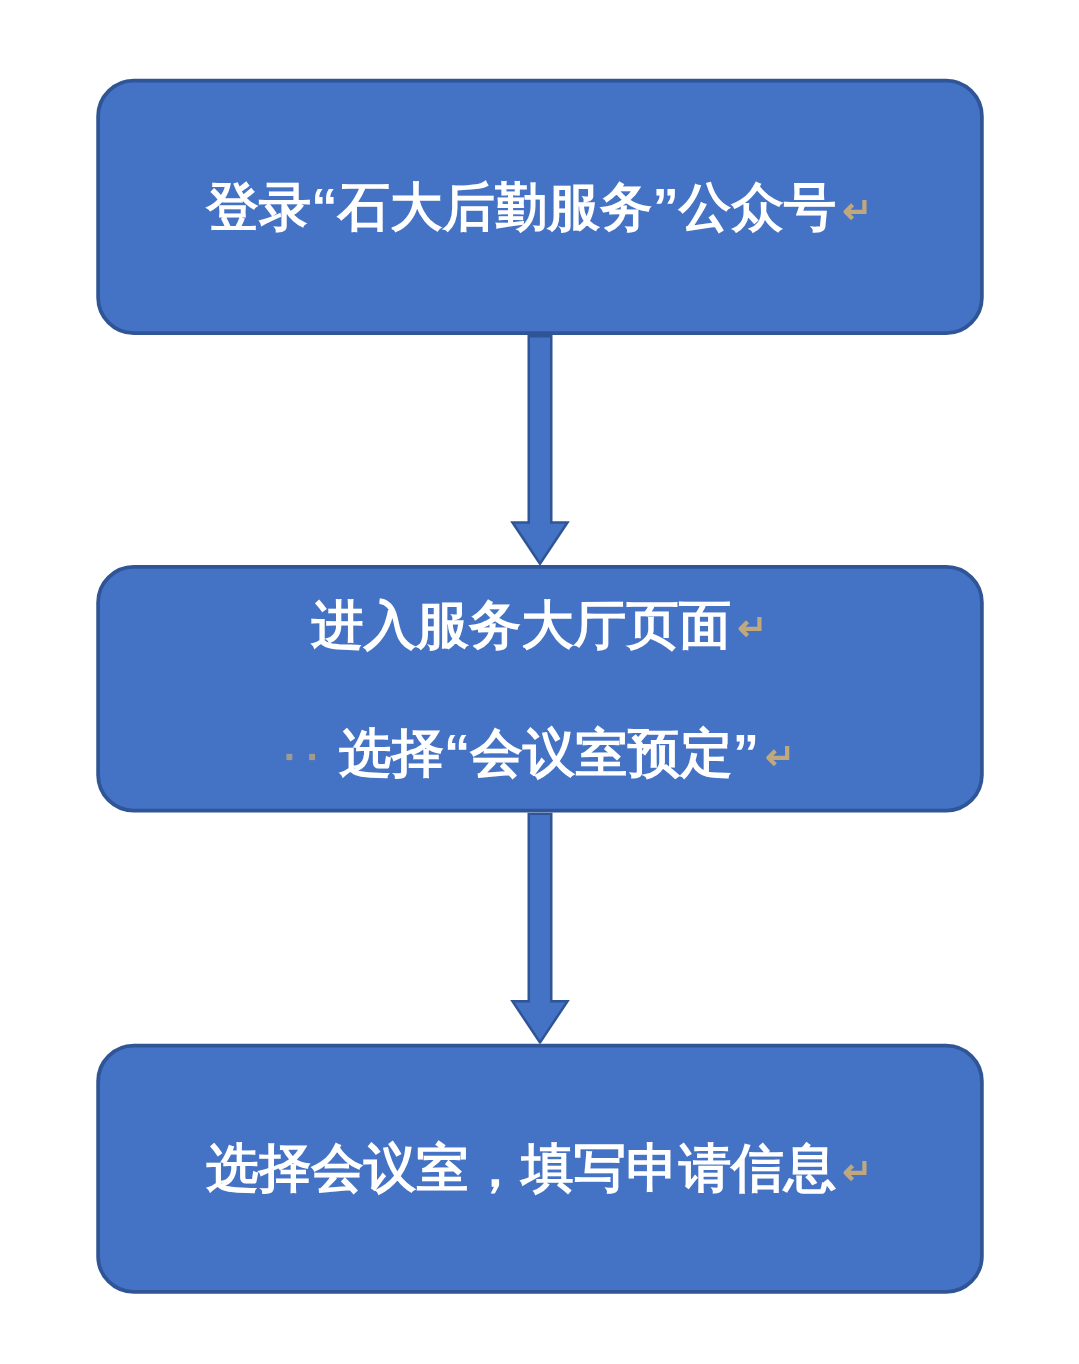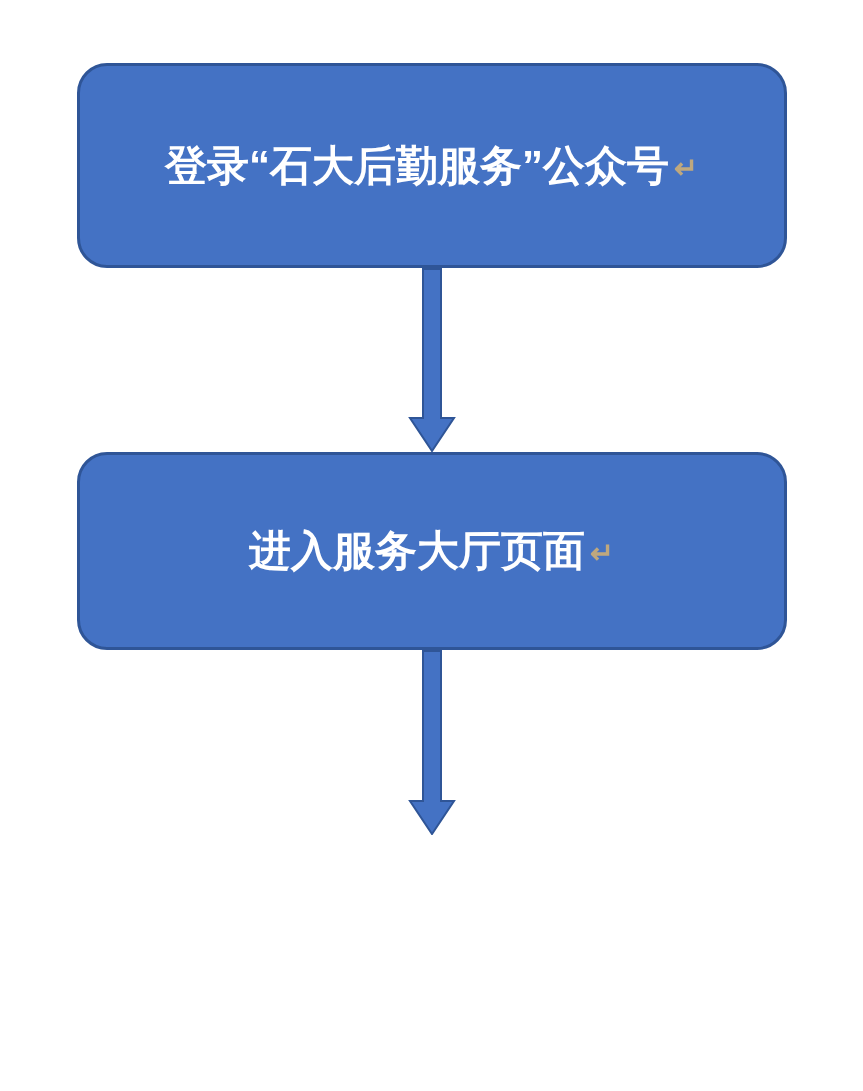--- a/index.html
+++ b/index.html
@@ -76,21 +76,29 @@
     </div>
 
     <svg class="arrow" width="48" height="184" viewBox="0 0 48 184" aria-hidden="true">
       <polygon points="15,1 33,1 33,150 46,150 24,183 2,150 15,150"></polygon>
     </svg>
 
     <div class="step step-2">
       <div class="line">
         <span>进入服务大厅页面</span><span class="ret">↵</span>
       </div>
+      <div class="line">
+        <span class="space-dots">··</span><span>选择“会议室预定”</span><span class="ret">↵</span>
+      </div>
     </div>
 
     <svg class="arrow" width="48" height="185" viewBox="0 0 48 185" aria-hidden="true">
       <polygon points="15,1 33,1 33,151 46,151 24,184 2,151 15,151"></polygon>
     </svg>
 
+    <div class="step step-3">
+      <div class="line">
+        <span>选择会议室，填写申请信息</span><span class="ret">↵</span>
+      </div>
+    </div>
 
   </div>
 </div>
 
 </body></html>

